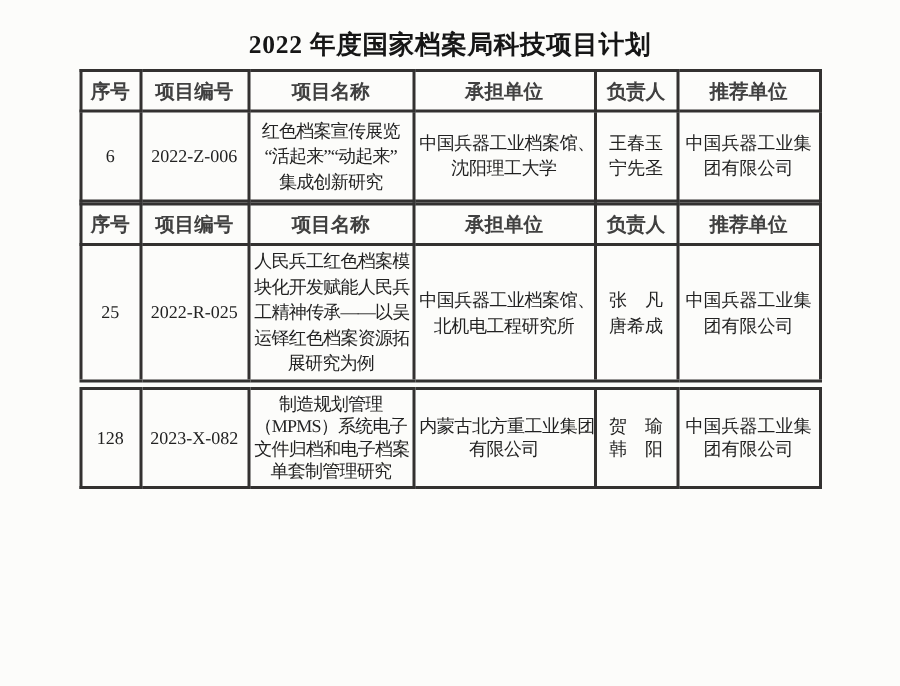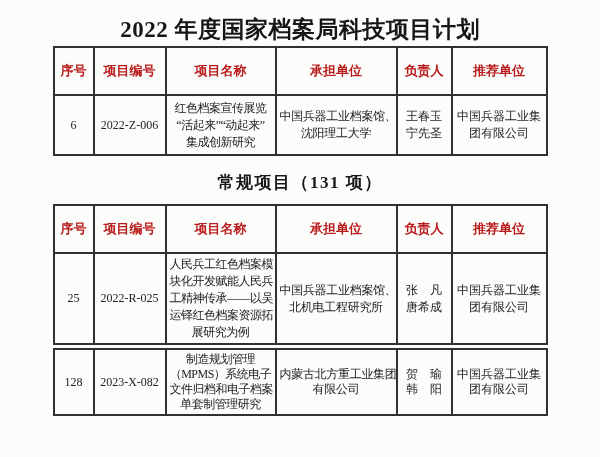--- a/index.html
+++ b/index.html
@@ -9,21 +9,21 @@
     background: #fcfcfa;
     font-family: "Liberation Serif", serif;
     color: #1d1d1d;
     overflow: hidden;
   }
   .page { width: 600px; height: 457px; padding-top: 14px; }
 
   .doc-title {
     margin: 0;
     text-align: center;
-    font-size: 23px;
+    font-size: 17px;
     line-height: 32px;
     font-weight: 700;
     letter-spacing: 0.5px;
     color: #161616;
     font-family: Liberation Serif, serif;
   }
 
   .section-heading {
     margin: 16px 0 10px;
     text-align: center;
@@ -42,23 +42,23 @@
   }
   table.projects th, table.projects td {
     border: 2px solid #333130;
     overflow: hidden;
   }
   table.projects th {
     font-family: "Liberation Sans", sans-serif;
     font-size: 13px;
     font-weight: 700;
     text-align: center;
-    height: 48px;
+    height: 27px;
     padding: 0 2px;
-    color: #b91c1c;
+    color: #404040;
   }
   table.projects td {
     font-size: 12px;
     line-height: 17px;
     white-space: pre;
     vertical-align: middle;
     text-align: center;
     padding: 2px 3px;
     color: #222;
   }
@@ -108,21 +108,20 @@
         <td class="cell-left cell-unit">中国兵器工业档案馆、
 沈阳理工大学</td>
         <td class="cell-leader">王春玉
 宁先圣</td>
         <td class="cell-recommender">中国兵器工业集
 团有限公司</td>
       </tr>
     </tbody>
   </table>
 
-  <h2 class="section-heading">常规项目（131 项）</h2>
 
   <table class="projects">
     <colgroup>
       <col style="width:40px">
         <col style="width:72px">
         <col style="width:110px">
       <col style="width:121px">
         <col style="width:55px">
         <col style="width:95px">
     </colgroup>

